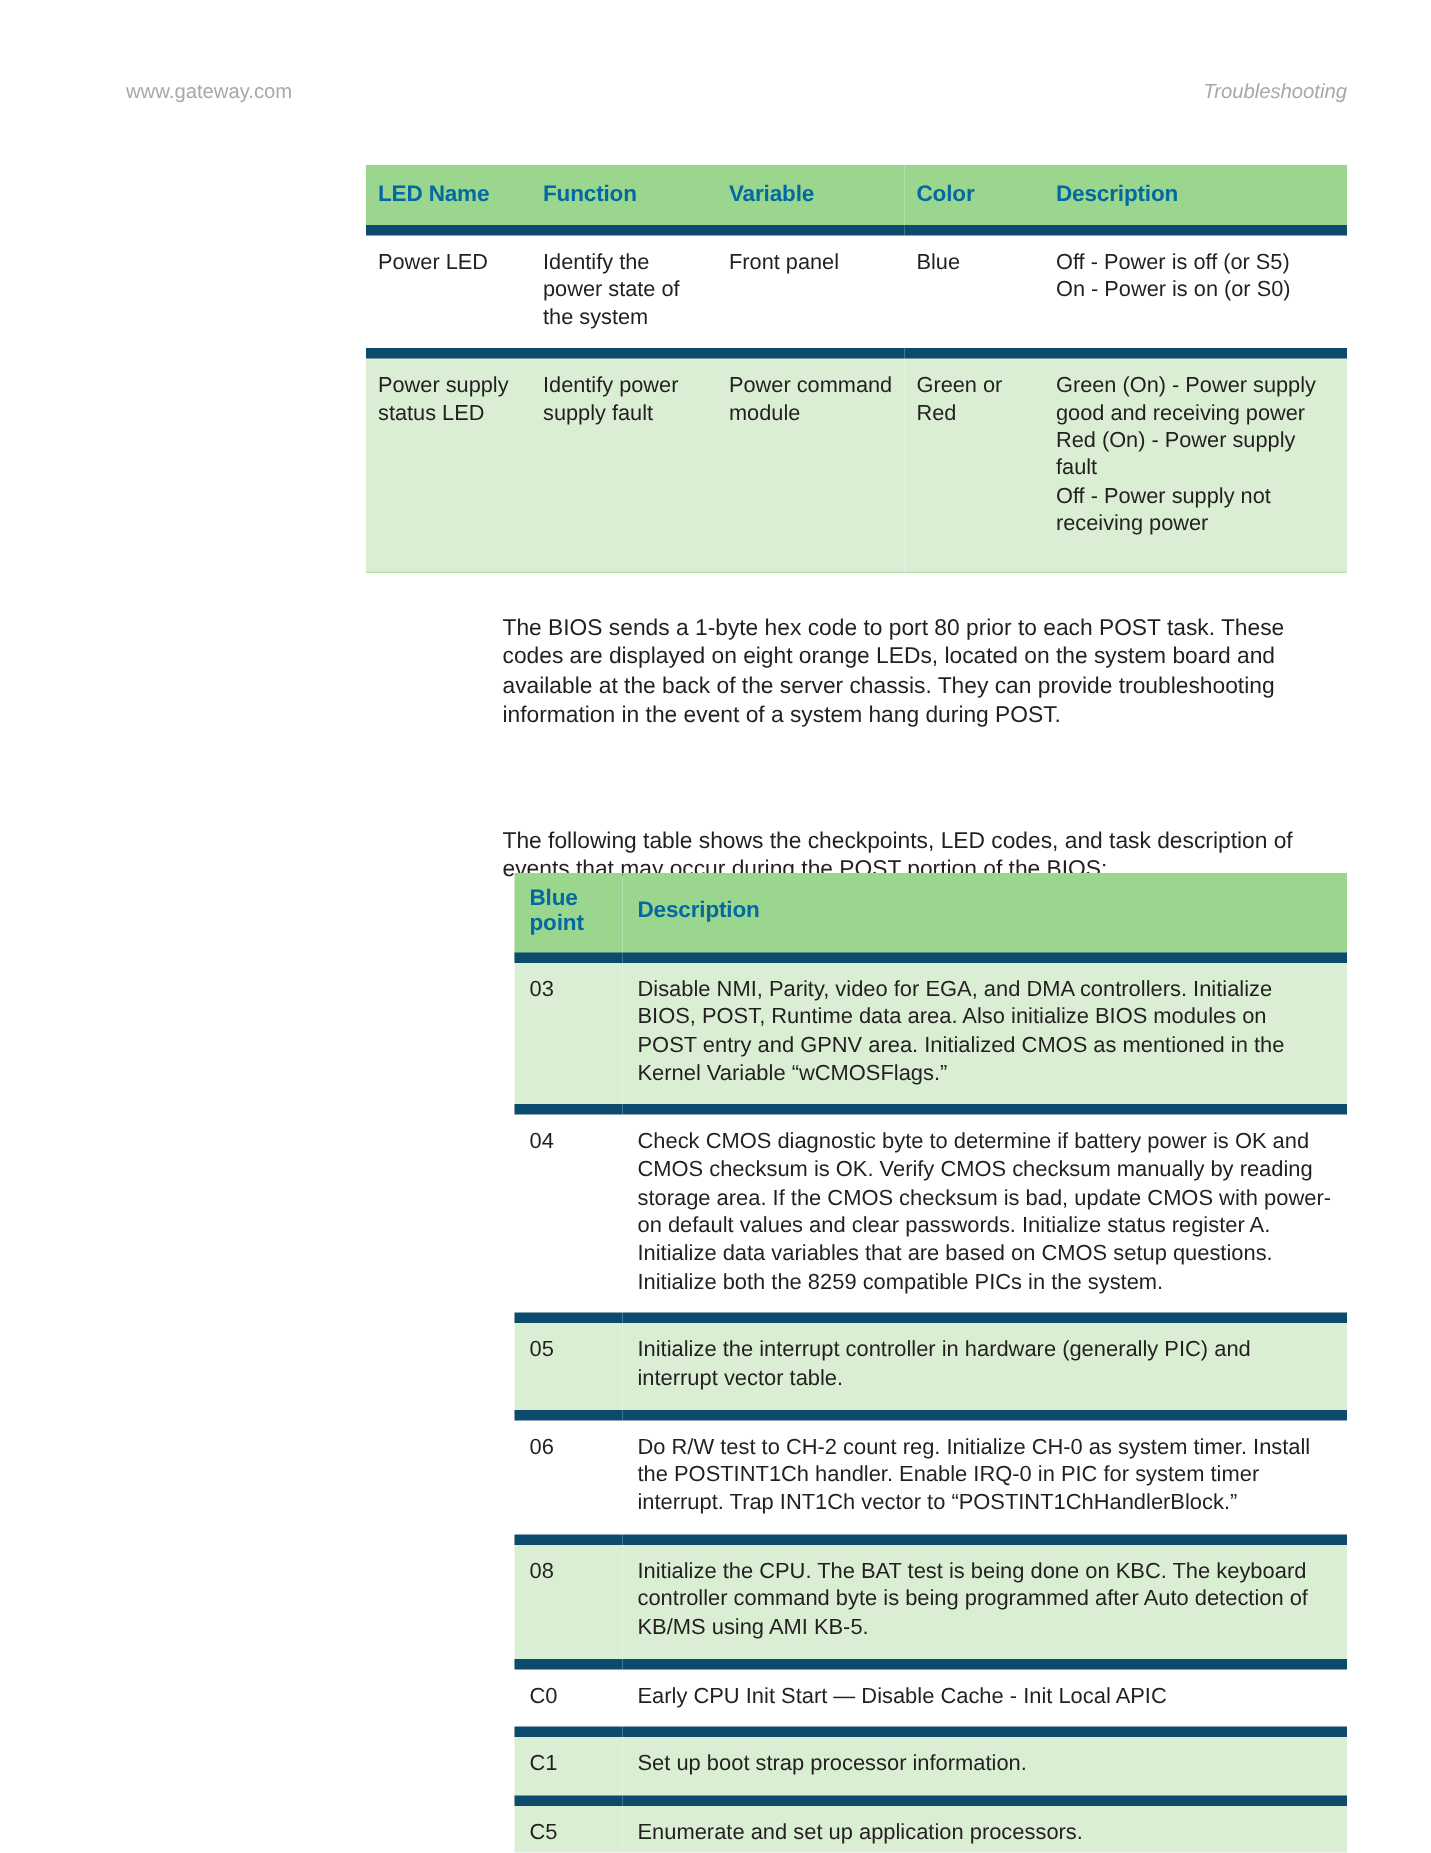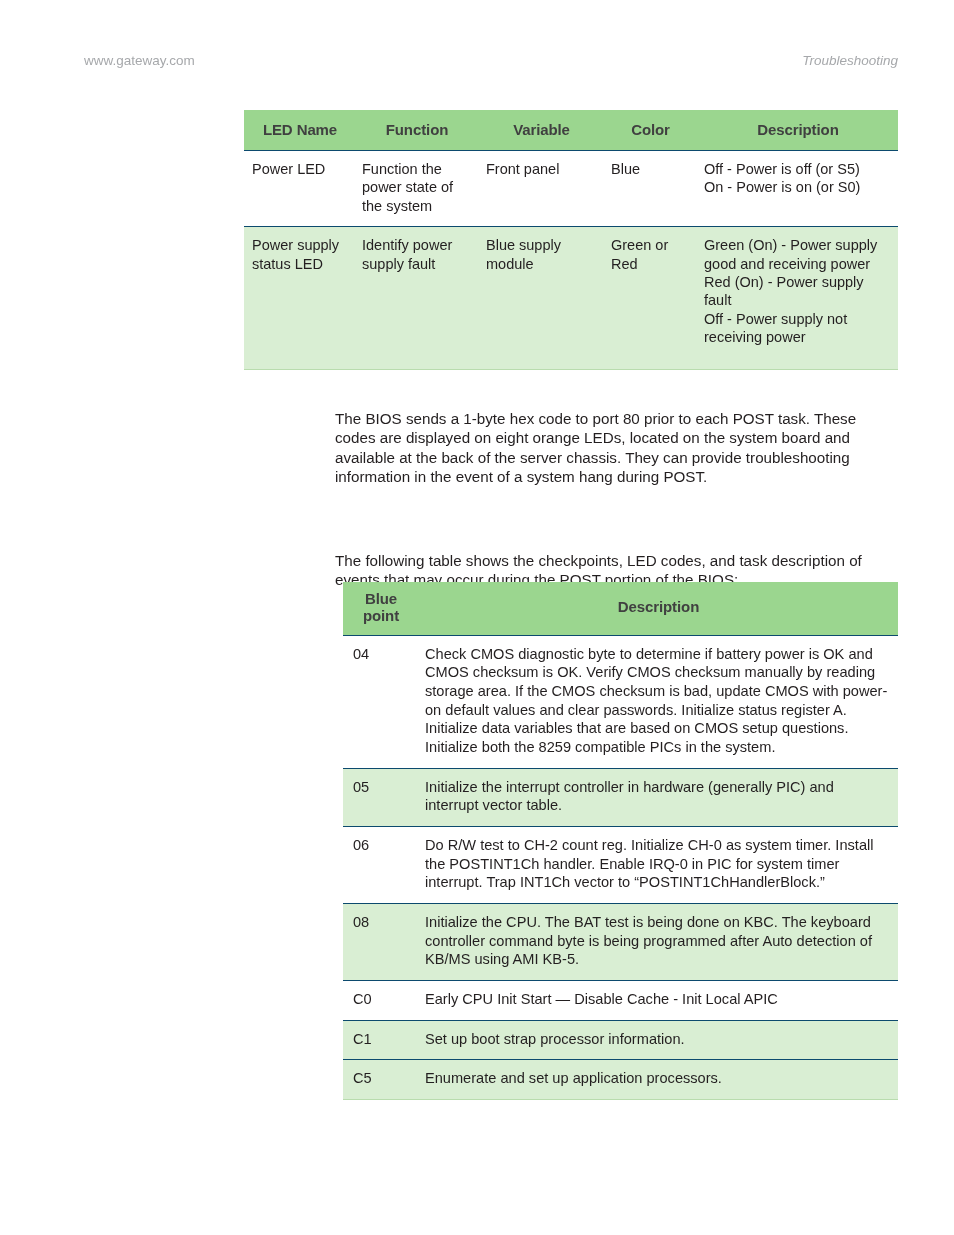--- a/index.html
+++ b/index.html
@@ -36,40 +36,40 @@
   
   .doc-table {
     position: absolute;
     border-collapse: collapse;
     table-layout: fixed;
     font-size: 14.5px;
     line-height: 1.27;
   }
   .doc-table th {
     background: #9bd68f;
-    color: #404040;
+    color: #0369a1;
     font-weight: bold;
-    text-align: center;
+    text-align: left;
     vertical-align: middle;
     font-size: 15px;
     letter-spacing: -0.1px;
   }
   .doc-table td {
     vertical-align: top;
     color: #231f20;
   }
   .row-shade > td {
     background: #d9eed3;
   }
   .row-plain > td {
     background: #ffffff;
   }
   .rule-top > td,
   .rule-top > th {
-    border-top: 1px solid #0c4a6e;
+    border-top: 7px solid #0c4a6e;
   }
   .rule-bottom > td {
     border-bottom: 1px solid #b9dcae;
   }
 
   
   #led-table {
     top: 110px;
     left: 244px;
     width: 654px;
@@ -141,32 +141,32 @@
       <th>LED Name</th>
       <th>Function</th>
       <th>Variable</th>
       <th>Color</th>
       <th>Description</th>
     </tr>
   </thead>
   <tbody>
     <tr class="row-plain rule-top">
       <td class="cell-name">Power LED</td>
-      <td>Function the power state of the system</td>
+      <td>Identify the power state of the system</td>
       <td>Front panel</td>
       <td>Blue</td>
       <td>
         <div>Off - Power is off (or S5)</div>
         <div>On - Power is on (or S0)</div>
       </td>
     </tr>
     <tr class="row-shade rule-top rule-bottom">
       <td class="cell-name">Power supply status LED</td>
       <td>Identify power supply fault</td>
-      <td>Blue supply module</td>
+      <td>Power command module</td>
       <td>Green or Red</td>
       <td>
         <div>Green (On) - Power supply good and receiving power</div>
         <div>Red (On) - Power supply fault</div>
         <div>Off - Power supply not receiving power</div>
       </td>
     </tr>
   </tbody>
 </table>
 
@@ -181,20 +181,24 @@
   <thead>
     <tr>
       <th>
         <span>Blue</span><br>
         <span>point</span>
       </th>
       <th>Description</th>
     </tr>
   </thead>
   <tbody>
+    <tr class="row-shade rule-top">
+      <td class="cell-cp">03</td>
+      <td>Disable NMI, Parity, video for EGA, and DMA controllers. Initialize BIOS, POST, Runtime data area. Also initialize BIOS modules on POST entry and GPNV area. Initialized CMOS as mentioned in the Kernel Variable “wCMOSFlags.”</td>
+    </tr>
     <tr class="row-plain rule-top">
       <td class="cell-cp">04</td>
       <td>Check CMOS diagnostic byte to determine if battery power is OK and CMOS checksum is OK. Verify CMOS checksum manually by reading storage area. If the CMOS checksum is bad, update CMOS with power-on default values and clear passwords. Initialize status register A. Initialize data variables that are based on CMOS setup questions. Initialize both the 8259 compatible PICs in the system.</td>
     </tr>
     <tr class="row-shade rule-top">
       <td class="cell-cp">05</td>
       <td>Initialize the interrupt controller in hardware (generally PIC) and interrupt vector table.</td>
     </tr>
     <tr class="row-plain rule-top">
       <td class="cell-cp">06</td>

